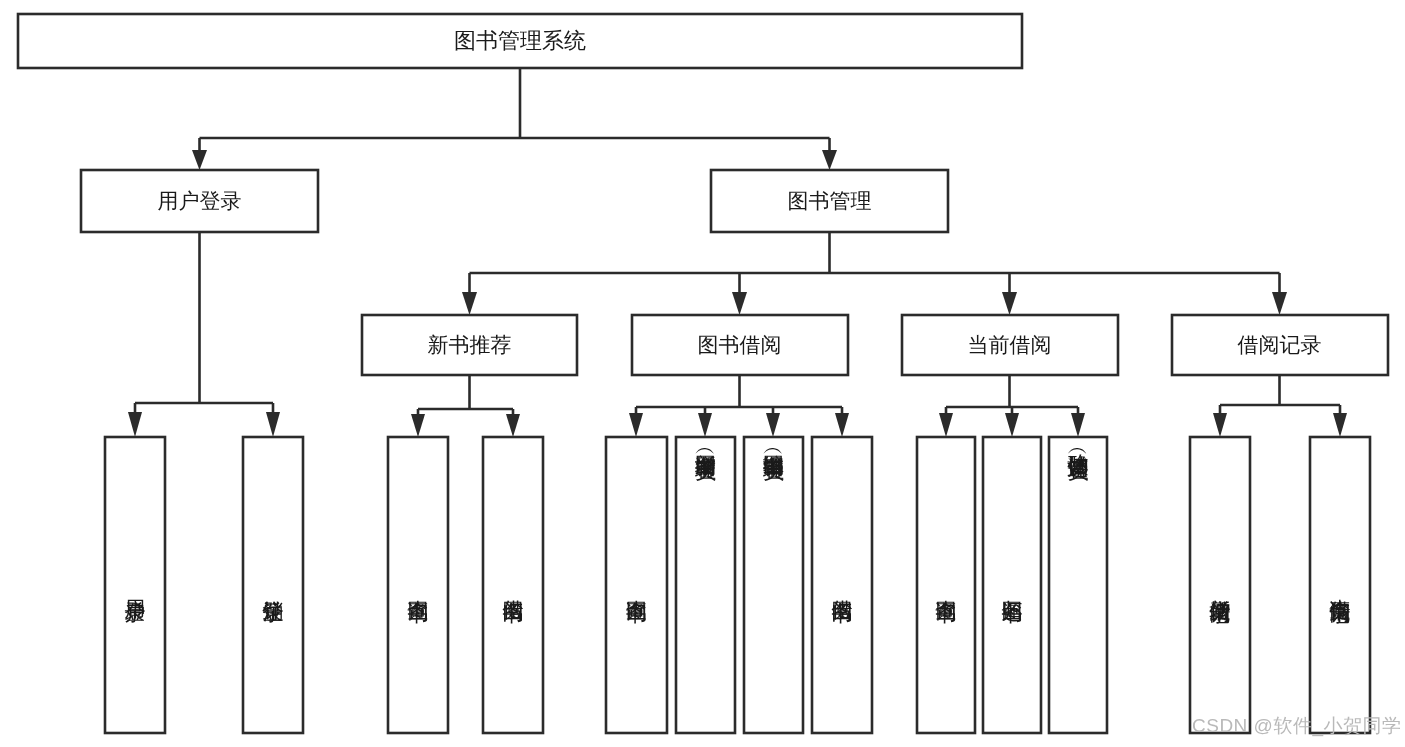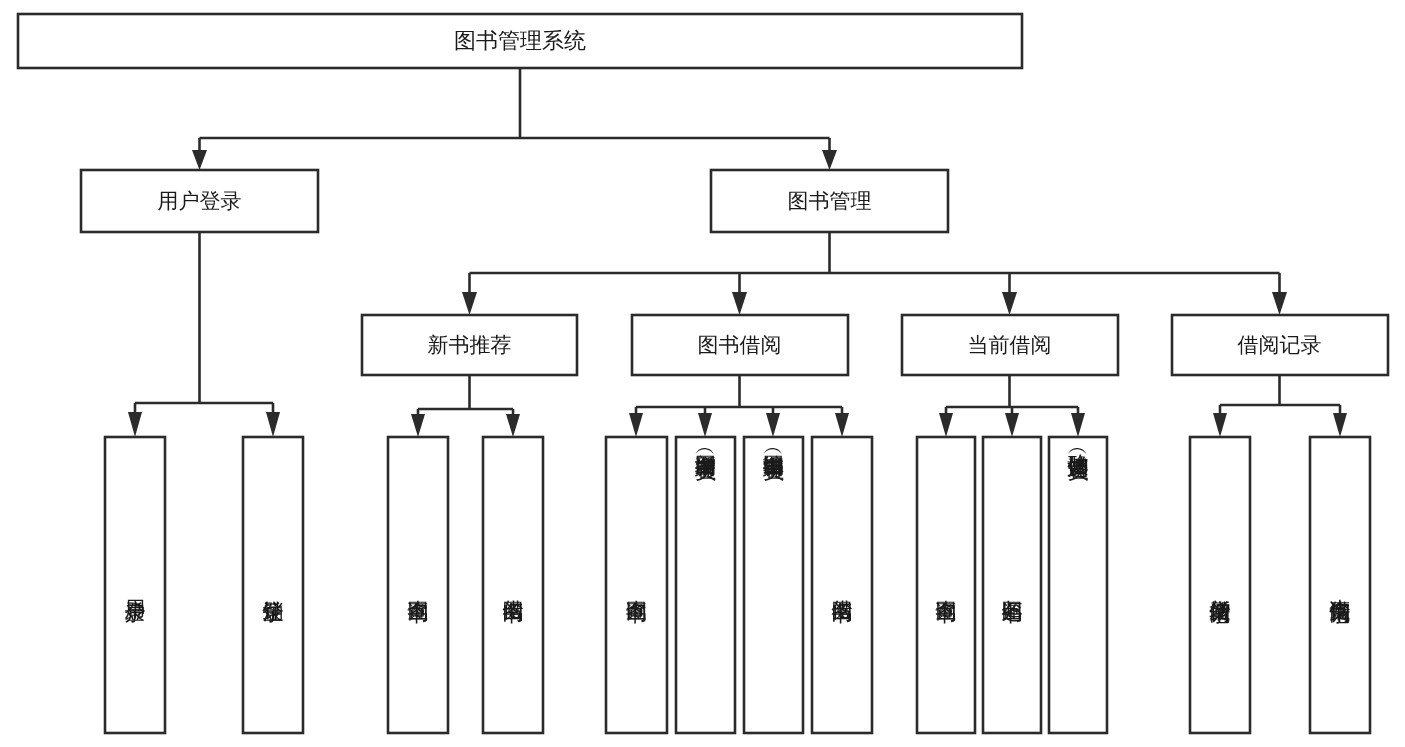--- a/index.html
+++ b/index.html
@@ -237,14 +237,15 @@
   </div>
 
   <div class="leaf-label-wrap" style="left:1190px; top:437px; width:60px; height:296px;">
     <span class="leaf-label">新增借阅记录</span>
   </div>
 
   <div class="leaf-label-wrap" style="left:1310px; top:437px; width:60px; height:296px;">
     <span class="leaf-label">查询借阅记录</span>
   </div>
 
+  <div class="watermark" style="left:1192px; top:713px;">CSDN @软件_小贺同学</div>
 
 </div>
 
 </body></html>

